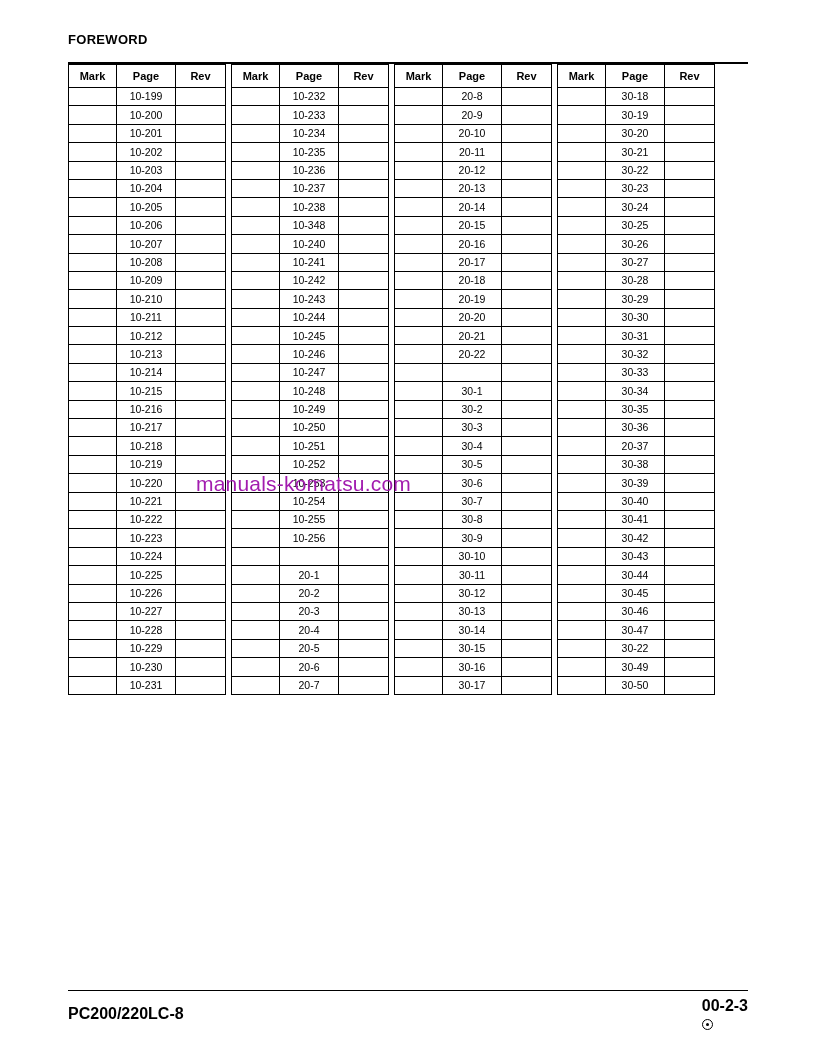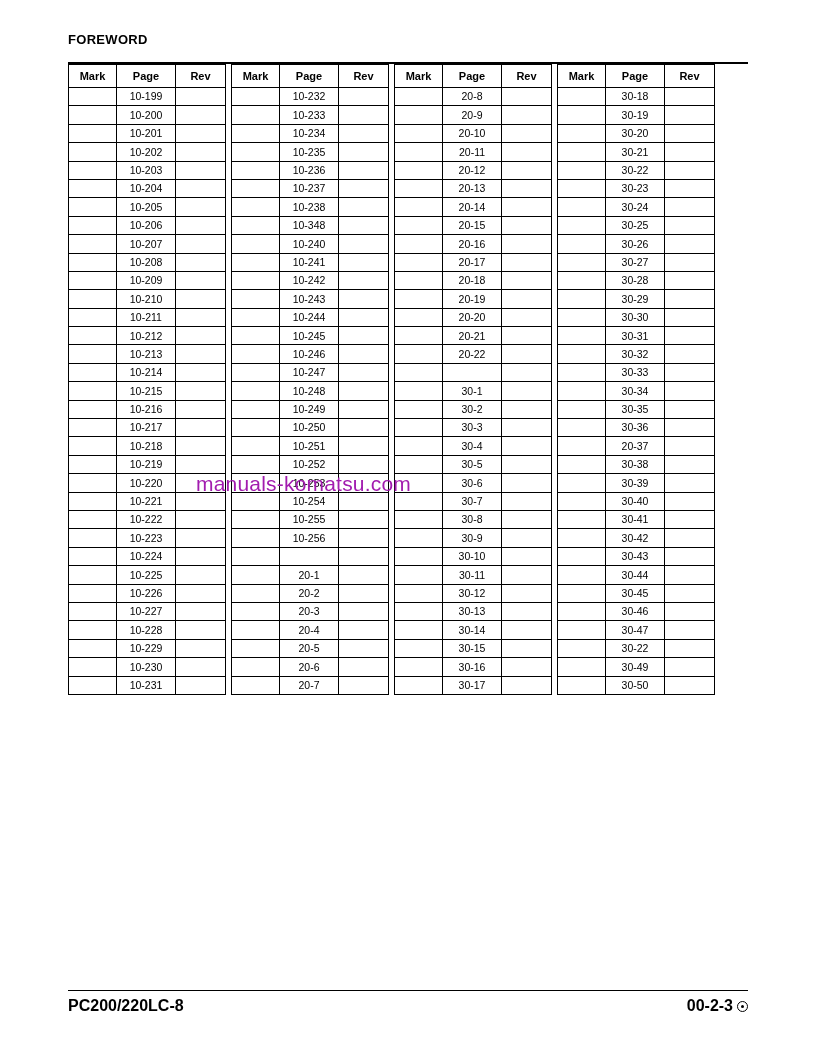--- a/index.html
+++ b/index.html
@@ -55,22 +55,23 @@
   }
   .footer-row {
     display: flex;
     justify-content: space-between;
     align-items: center;
     font-size: 16px;
     font-weight: bold;
   }
   .footer-right {
     display: flex;
-    align-items: center;
+    align-items: flex-start;
     gap: 4px;
+    flex-direction: column;
   }
   .footer-mark {
     display: inline-block;
     width: 9px;
     height: 9px;
     border: 1px solid #000;
     border-radius: 50%;
     position: relative;
   }
   .footer-mark::after {

